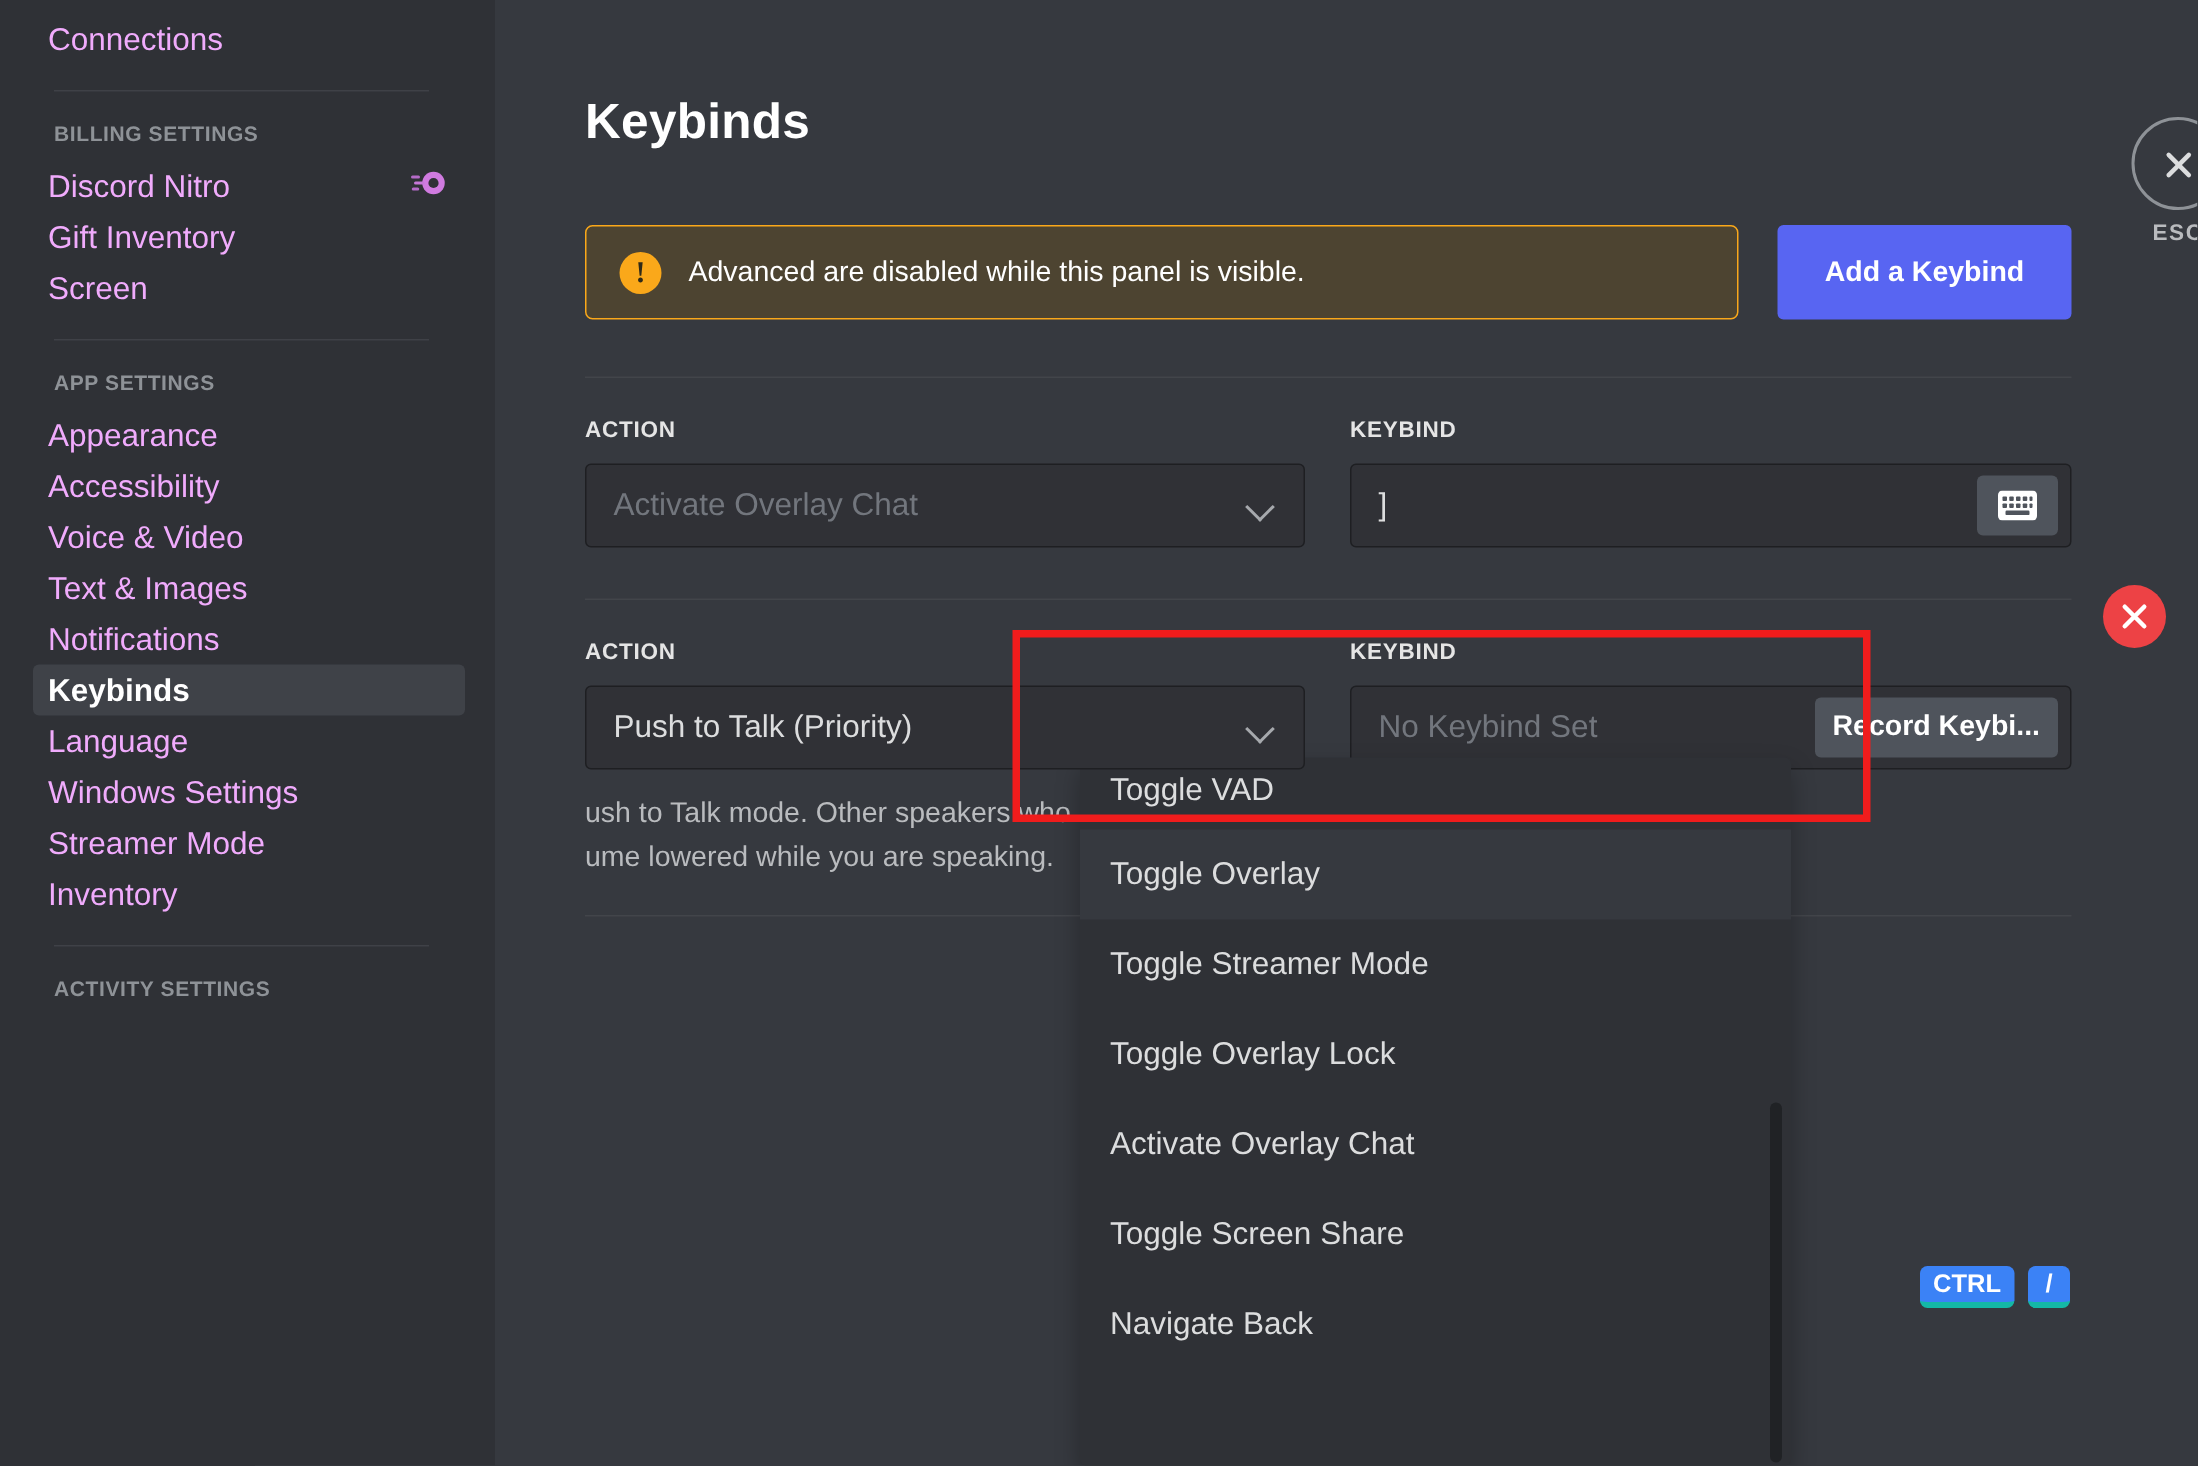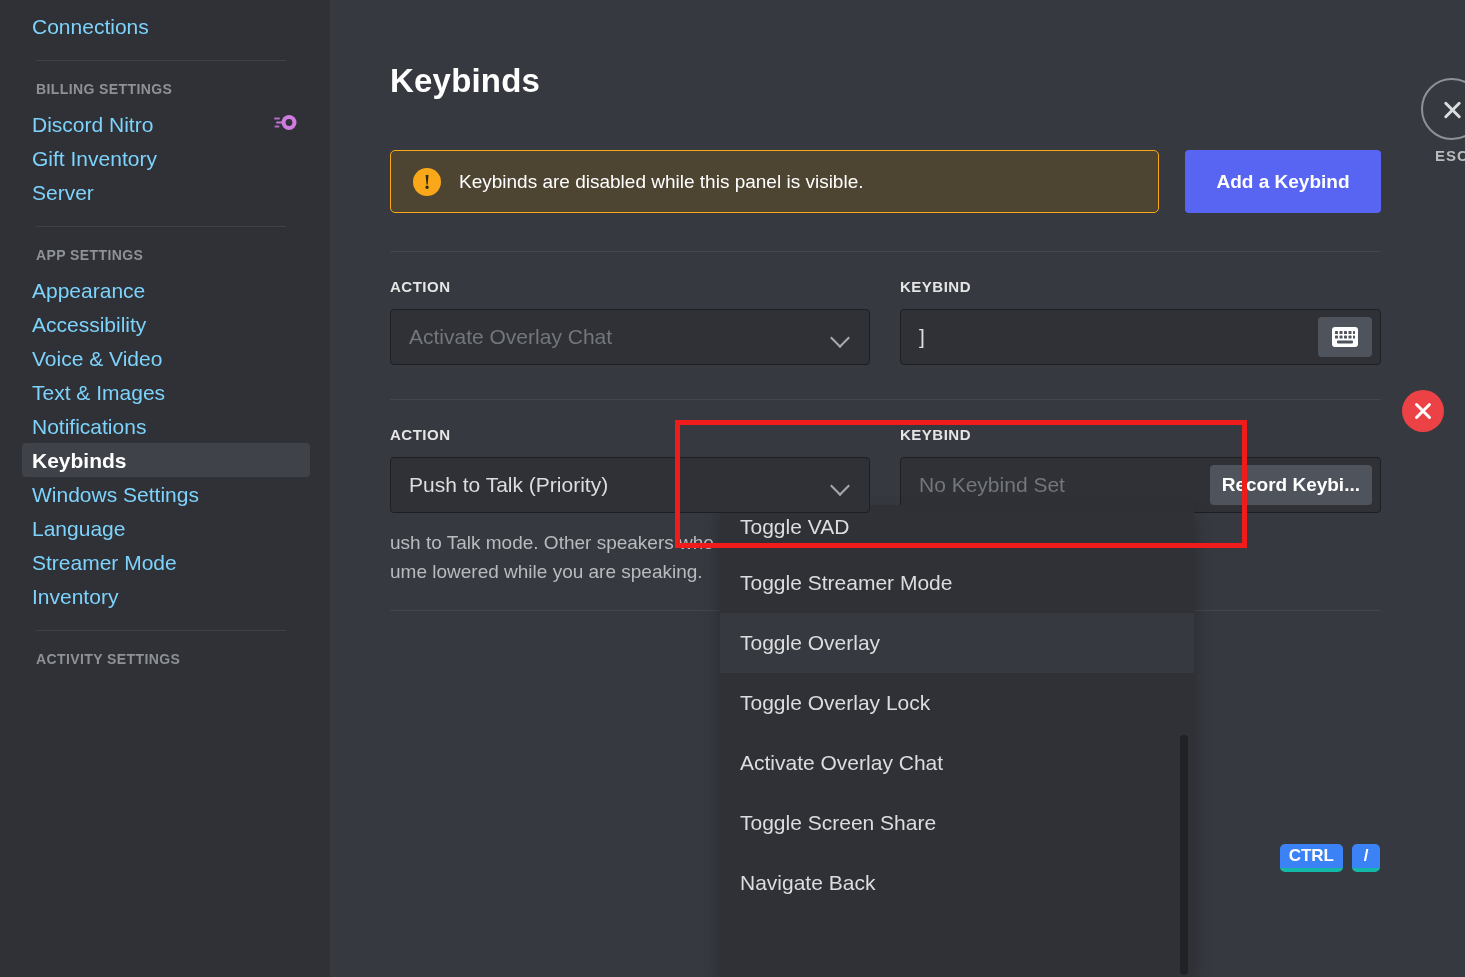--- a/index.html
+++ b/index.html
@@ -22,21 +22,21 @@
     position: relative;
     flex: 0 0 330px;
   }
   #sidebar-inner { padding: 0 10px 0 0; }
   .nav-item {
     margin: 0 10px 0 22px;
     height: 34px;
     display: flex; align-items: center;
     padding: 0 10px;
     border-radius: 4px;
-    color: #7dd3fc;
+    color: #f0abfc;
     font-size: 21px;
     line-height: 1;
     cursor: pointer;
     position: relative;
     white-space: nowrap;
   }
   .nav-item.selected {
     background: #3f4248;
     color: #ffffff;
     font-weight: bold;
@@ -334,21 +334,21 @@
               <circle cx="17" cy="10" r="3.4" fill="#2f3136"></circle>
               <rect x="2" y="5" width="6" height="2" rx="1" fill="#b56bc8"></rect>
               <rect x="4" y="9" width="7" height="2" rx="1" fill="#c678d8"></rect>
               <rect x="2.5" y="13" width="5" height="2" rx="1" fill="#b56bc8"></rect>
             </svg></span>
         </div>
         <div class="nav-item">
           <span>Gift Inventory</span>
         </div>
         <div class="nav-item">
-          <span>Server</span>
+          <span>Screen</span>
         </div>
         <div class="nav-sep"></div>
         <div class="nav-head">APP SETTINGS</div>
         <div class="nav-spacer-xs"></div>
         <div class="nav-item">
           <span>Appearance</span>
         </div>
         <div class="nav-item">
           <span>Accessibility</span>
         </div>
@@ -358,24 +358,24 @@
         <div class="nav-item">
           <span>Text &amp; Images</span>
         </div>
         <div class="nav-item">
           <span>Notifications</span>
         </div>
         <div class="nav-item selected">
           <span>Keybinds</span>
         </div>
         <div class="nav-item">
+          <span>Language</span>
+        </div>
+        <div class="nav-item">
           <span>Windows Settings</span>
-        </div>
-        <div class="nav-item">
-          <span>Language</span>
         </div>
         <div class="nav-item">
           <span>Streamer Mode</span>
         </div>
         <div class="nav-item">
           <span>Inventory</span>
         </div>
         <div class="nav-sep"></div>
         <div class="nav-head">ACTIVITY SETTINGS</div>
         <div class="nav-spacer-xs"></div>
@@ -383,21 +383,21 @@
   </nav>
 
   <section id="main">
     <div id="content">
 
       <h1 id="page-title">Keybinds</h1>
 
       <div id="warn-row">
         <div id="warning-banner">
           <span class="warn-icon">!</span>
-          <span id="warning-text">Keybinds are disabled while this panel is visible.</span>
+          <span id="warning-text">Advanced are disabled while this panel is visible.</span>
         </div>
         <button id="add-keybind-btn">Add a Keybind</button>
       </div>
 
       <div class="hr"></div>
 
       <div class="kb-row">
         <div class="kb-cols">
           <div class="kb-col-action">
             <div class="kb-label">ACTION</div>
@@ -467,25 +467,25 @@
       </div>
 
       <div class="hr" style="margin-top:24px;"></div>
     </div>
 
     <div id="dropdown">
       <div id="dropdown-list">
           <div class="dd-item clipped">
             <span>Toggle VAD</span>
           </div>
+          <div class="dd-item active">
+            <span>Toggle Overlay</span>
+          </div>
           <div class="dd-item">
             <span>Toggle Streamer Mode</span>
-          </div>
-          <div class="dd-item active">
-            <span>Toggle Overlay</span>
           </div>
           <div class="dd-item">
             <span>Toggle Overlay Lock</span>
           </div>
           <div class="dd-item">
             <span>Activate Overlay Chat</span>
           </div>
           <div class="dd-item">
             <span>Toggle Screen Share</span>
           </div>

